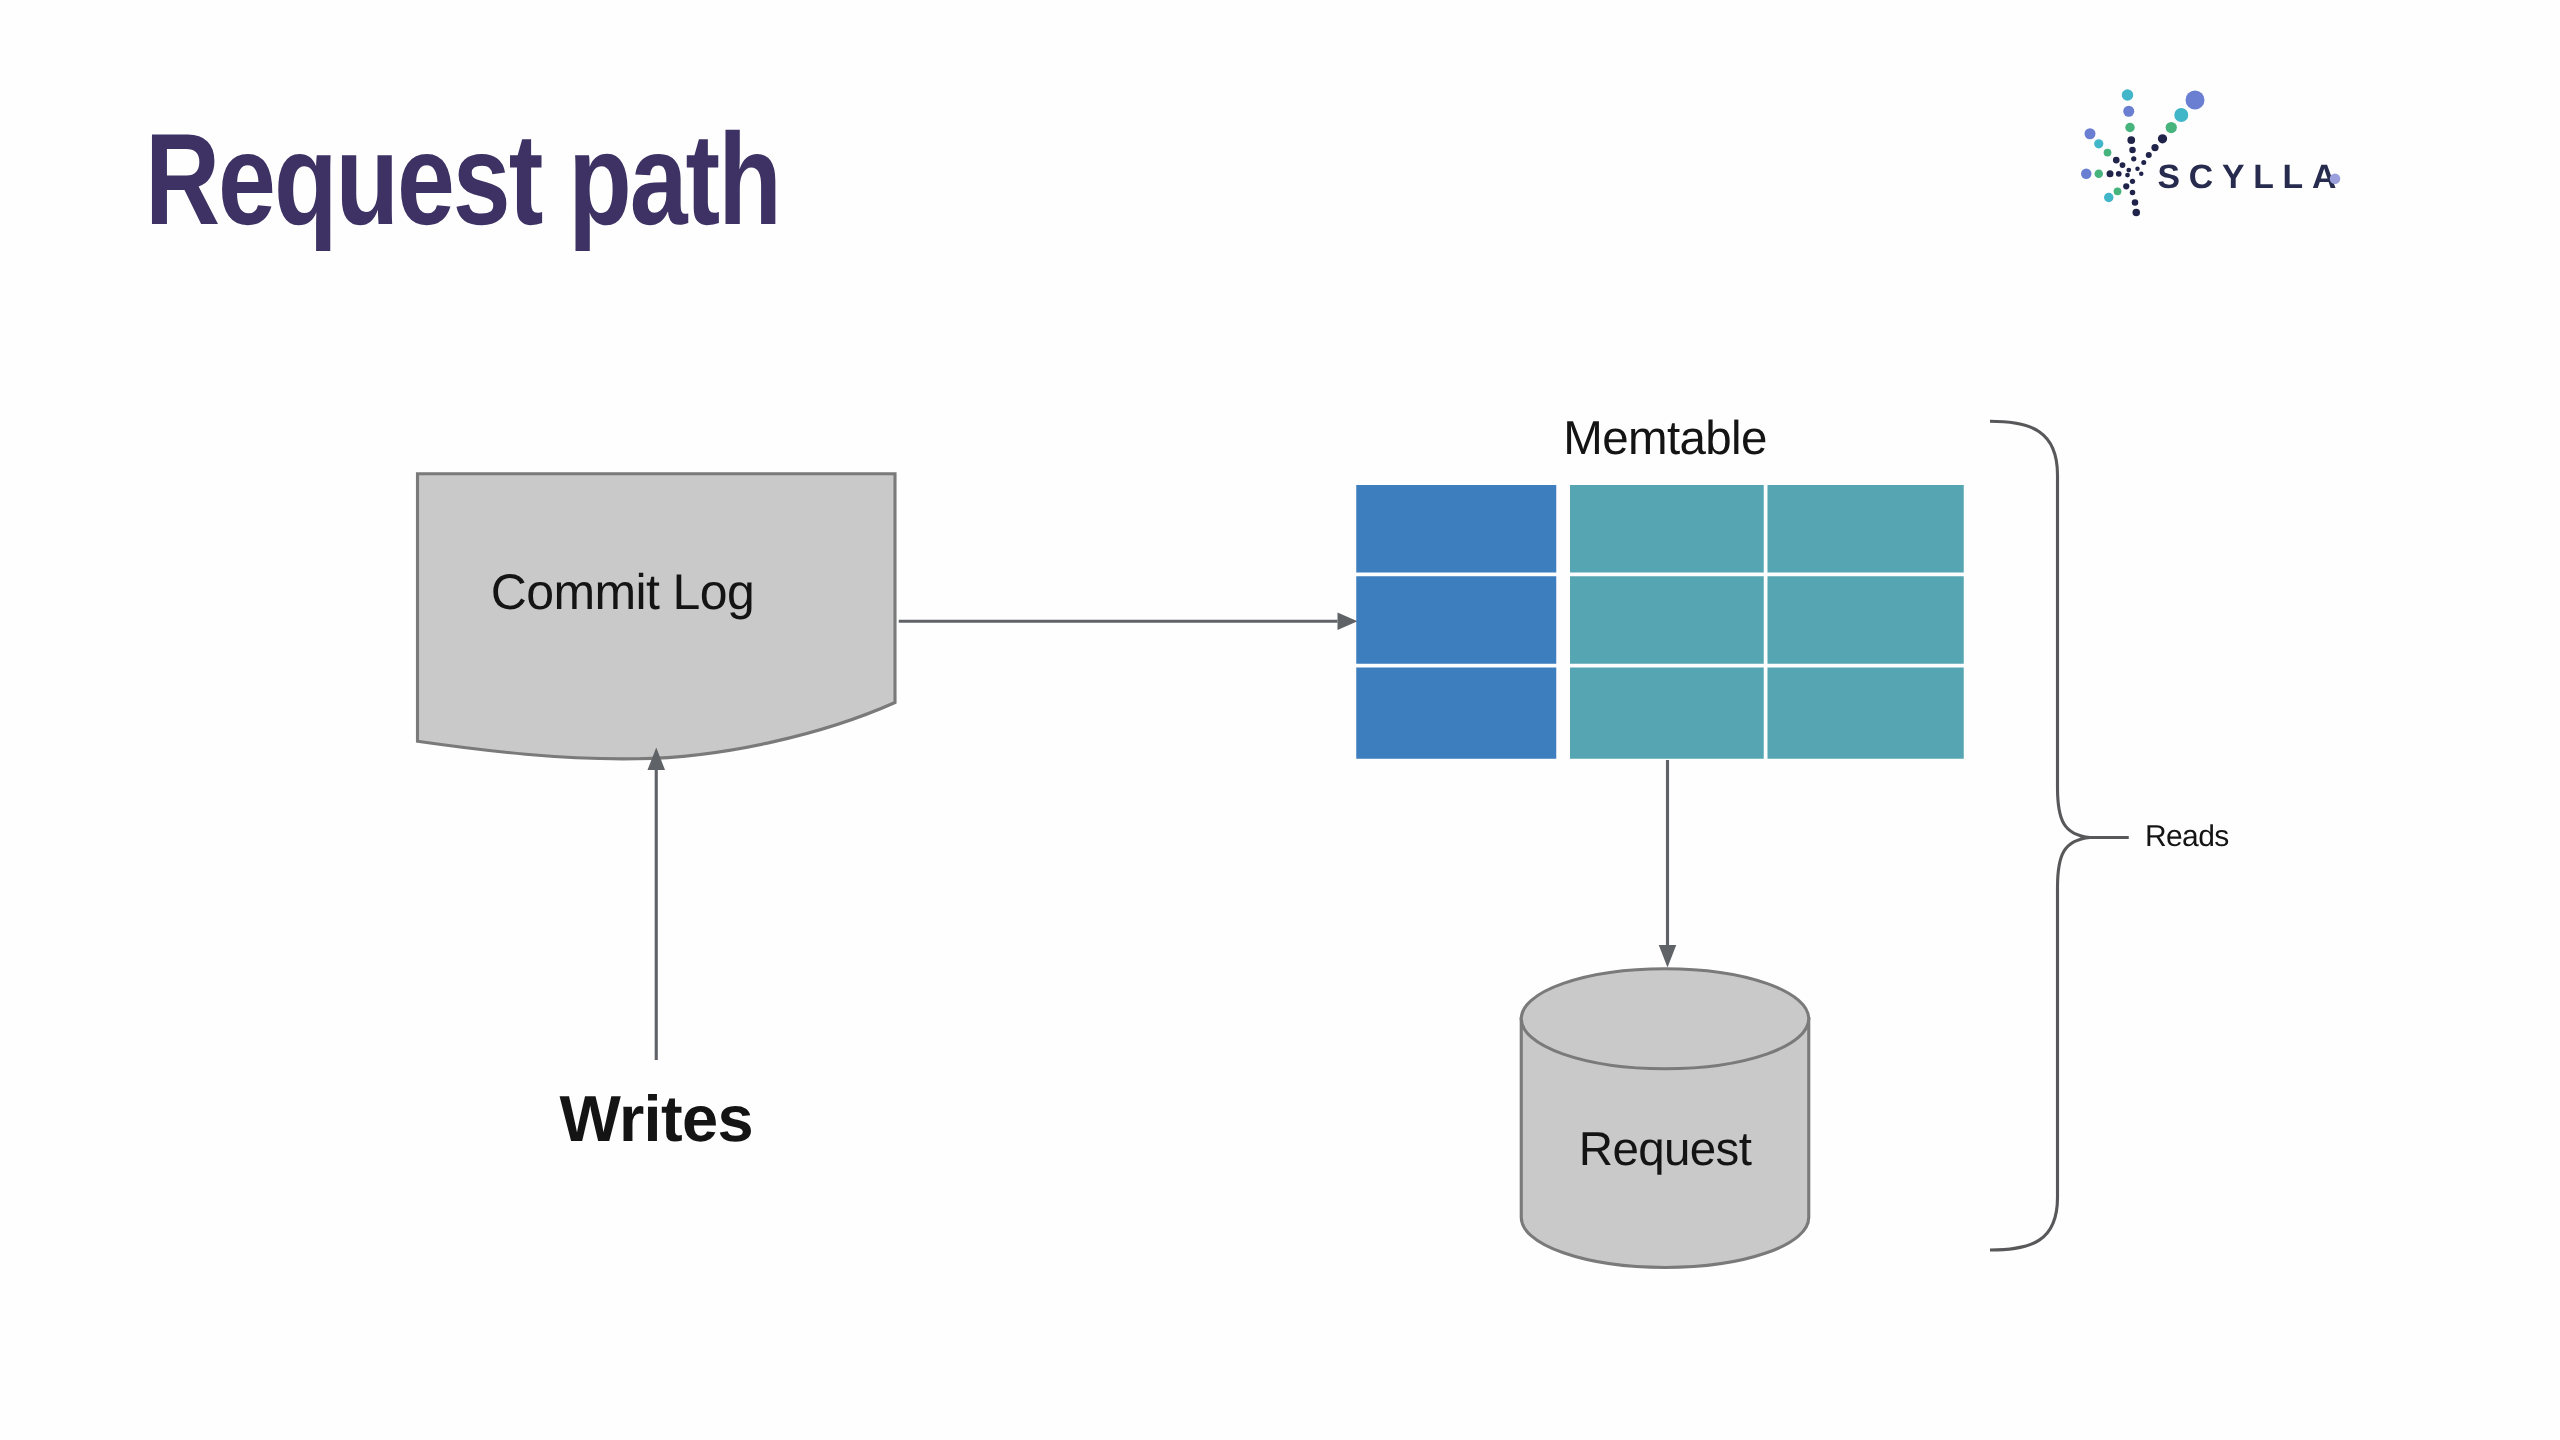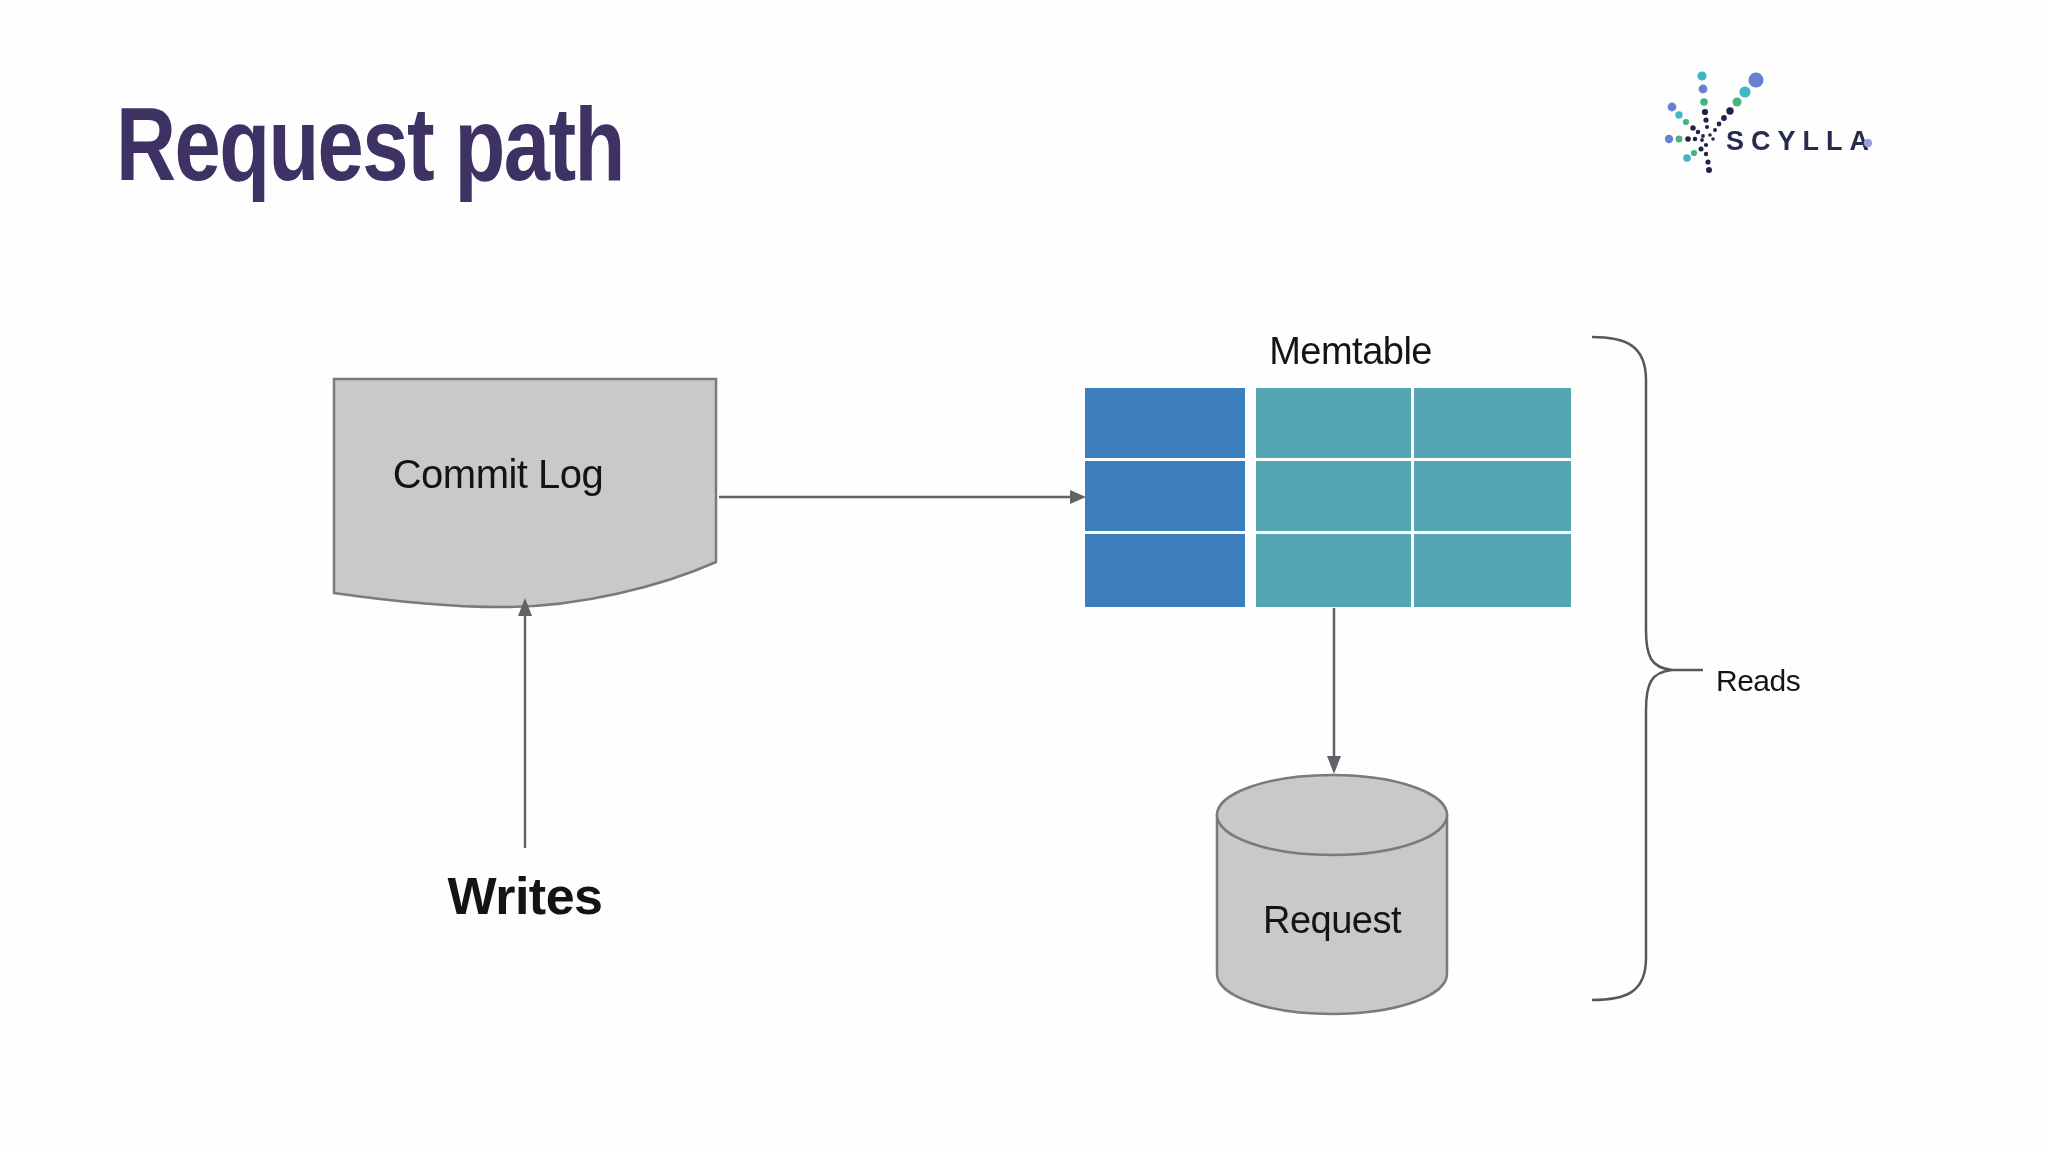--- a/index.html
+++ b/index.html
@@ -19,24 +19,24 @@
     white-space:nowrap;line-height:1.0;
   }
 
   
   .dlabel{
     color:#141414;font-size:38px;line-height:48px;letter-spacing:-0.5px;
     text-align:center;white-space:nowrap;
   }
 
   .commit-label{left:334px;top:450px;width:328px;font-size:40px;}
-  .memtable-label{left:1232px;top:327px;width:200px;text-align:right;}
+  .memtable-label{left:1232px;top:327px;width:200px;}
   .sstable-label{left:1232px;top:896px;width:200px;}
   .writes-label{left:425px;top:872px;width:200px;font-size:52px;font-weight:bold;}
-  .reads-label{left:1716px;top:646px;font-size:30px;text-align:left;margin-top:11px;}
+  .reads-label{left:1716px;top:646px;font-size:24px;text-align:left;}
 
   
   .memgrid{
     left:1085px;top:388px;width:486px;height:219px;
     display:grid;
     grid-template-columns:160px 11px 155px 3px 157px;
     grid-template-rows:70px 3px 70px 3px 73px;
   }
   .cell-blue{background:var(--mem-blue,#3c7ebe);}
   .cell-teal{background:var(--mem-teal,#55a6b2);}

